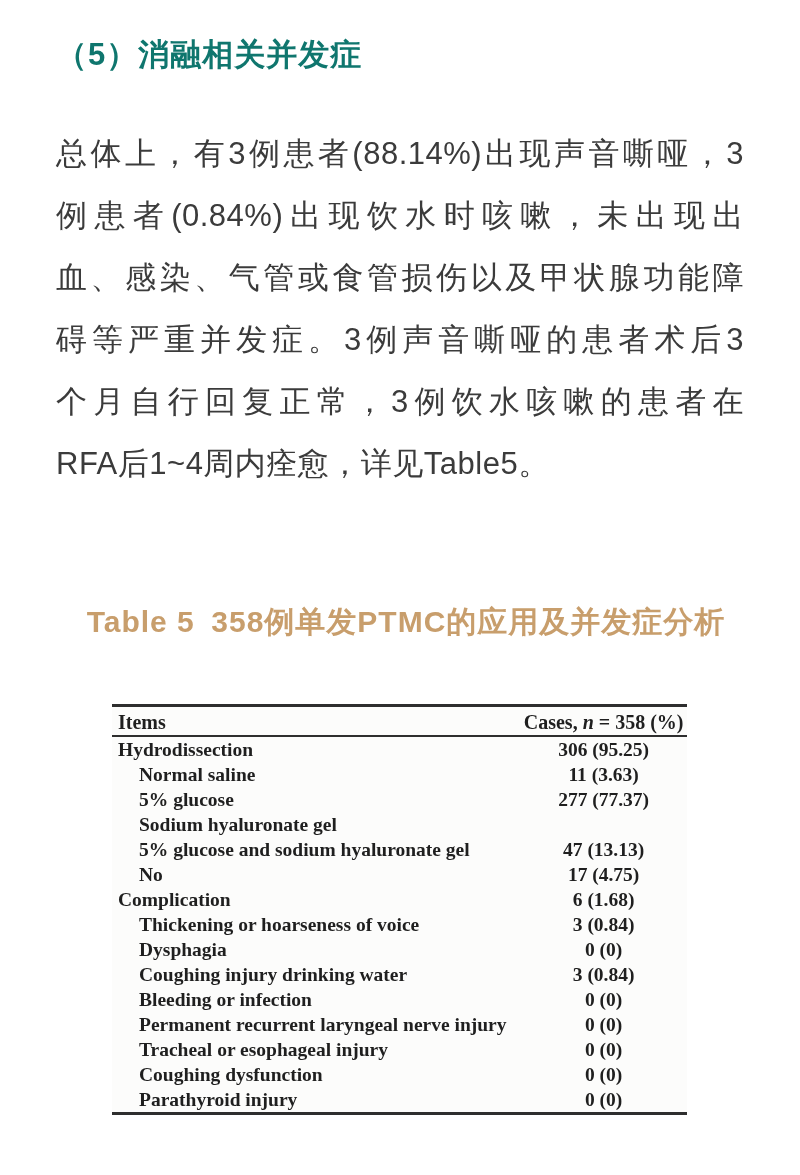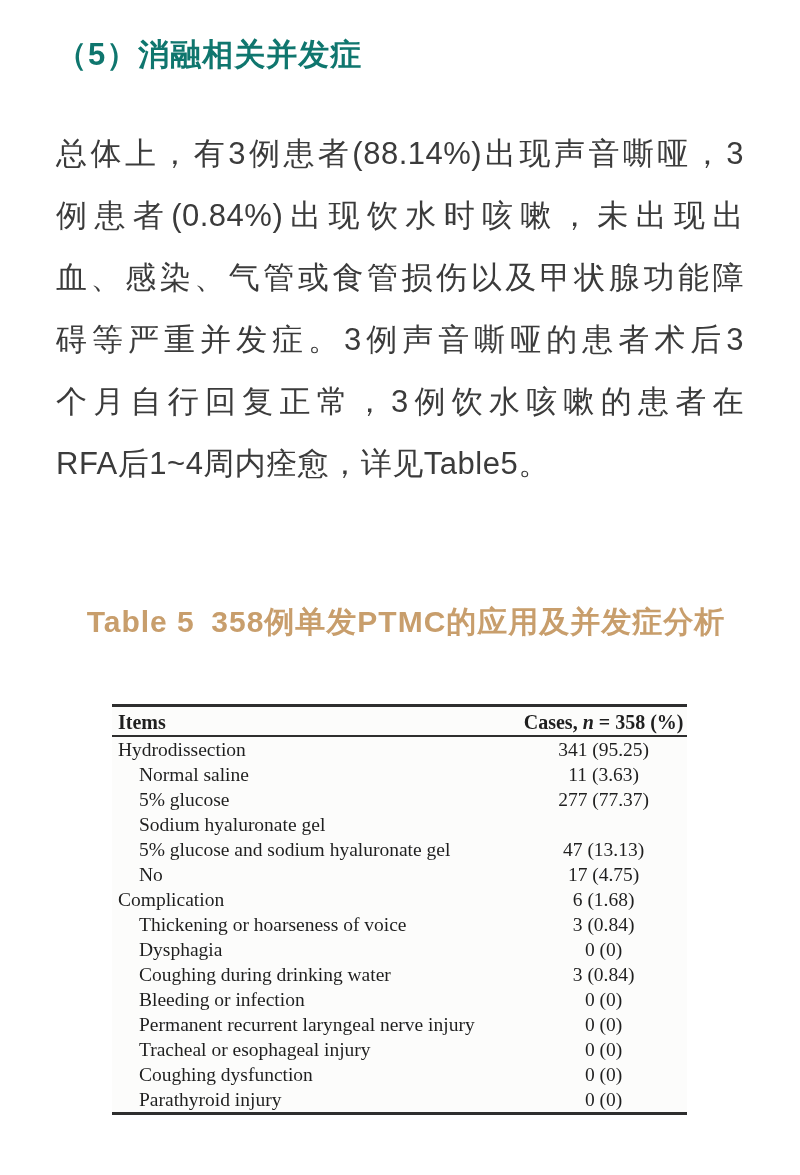--- a/index.html
+++ b/index.html
@@ -54,21 +54,21 @@
   }
   .thead {
     display:flex;
     height:28px; line-height:30px;
     border-bottom:2px solid #2e2e2e;
     font-weight:700; font-size:20px;
   }
   .trow {
     display:flex;
     height:25px; line-height:25px;
-    font-size:19.5px; font-weight:400;
+    font-size:19.5px; font-weight:700;
   }
   .titem { flex:1; padding-left:6px; white-space:nowrap; overflow:hidden; }
   .titem.indent { padding-left:27px; }
   .tval { width:29%; text-align:center; white-space:nowrap; }
   .thead .tval i { font-style:italic; }
 </style>
 </head>
 <body>
 
 <main class="article">
@@ -88,21 +88,21 @@
 
   <section class="scan">
     <div class="thead">
       <span class="titem">Items</span>
       <span class="tval"><span>Cases, </span><i>n</i><span> = 358 (%)</span></span>
     </div>
     <div class="tbody">
 
     <div class="trow">
         <span class="titem">Hydrodissection</span>
-        <span class="tval">341 (95.25)</span>
+        <span class="tval">306 (95.25)</span>
       </div>
         <div class="trow">
         <span class="titem indent">Normal saline</span>
         <span class="tval">11 (3.63)</span>
       </div>
         <div class="trow">
         <span class="titem indent">5% glucose</span>
         <span class="tval">277 (77.37)</span>
       </div>
         <div class="trow">
@@ -122,21 +122,21 @@
       </div>
         <div class="trow">
         <span class="titem indent">Thickening or hoarseness of voice</span>
         <span class="tval">3 (0.84)</span>
       </div>
         <div class="trow">
         <span class="titem indent">Dysphagia</span>
         <span class="tval">0 (0)</span>
       </div>
         <div class="trow">
-        <span class="titem indent">Coughing during drinking water</span>
+        <span class="titem indent">Coughing injury drinking water</span>
         <span class="tval">3 (0.84)</span>
       </div>
         <div class="trow">
         <span class="titem indent">Bleeding or infection</span>
         <span class="tval">0 (0)</span>
       </div>
         <div class="trow">
         <span class="titem indent">Permanent recurrent laryngeal nerve injury</span>
         <span class="tval">0 (0)</span>
       </div>

